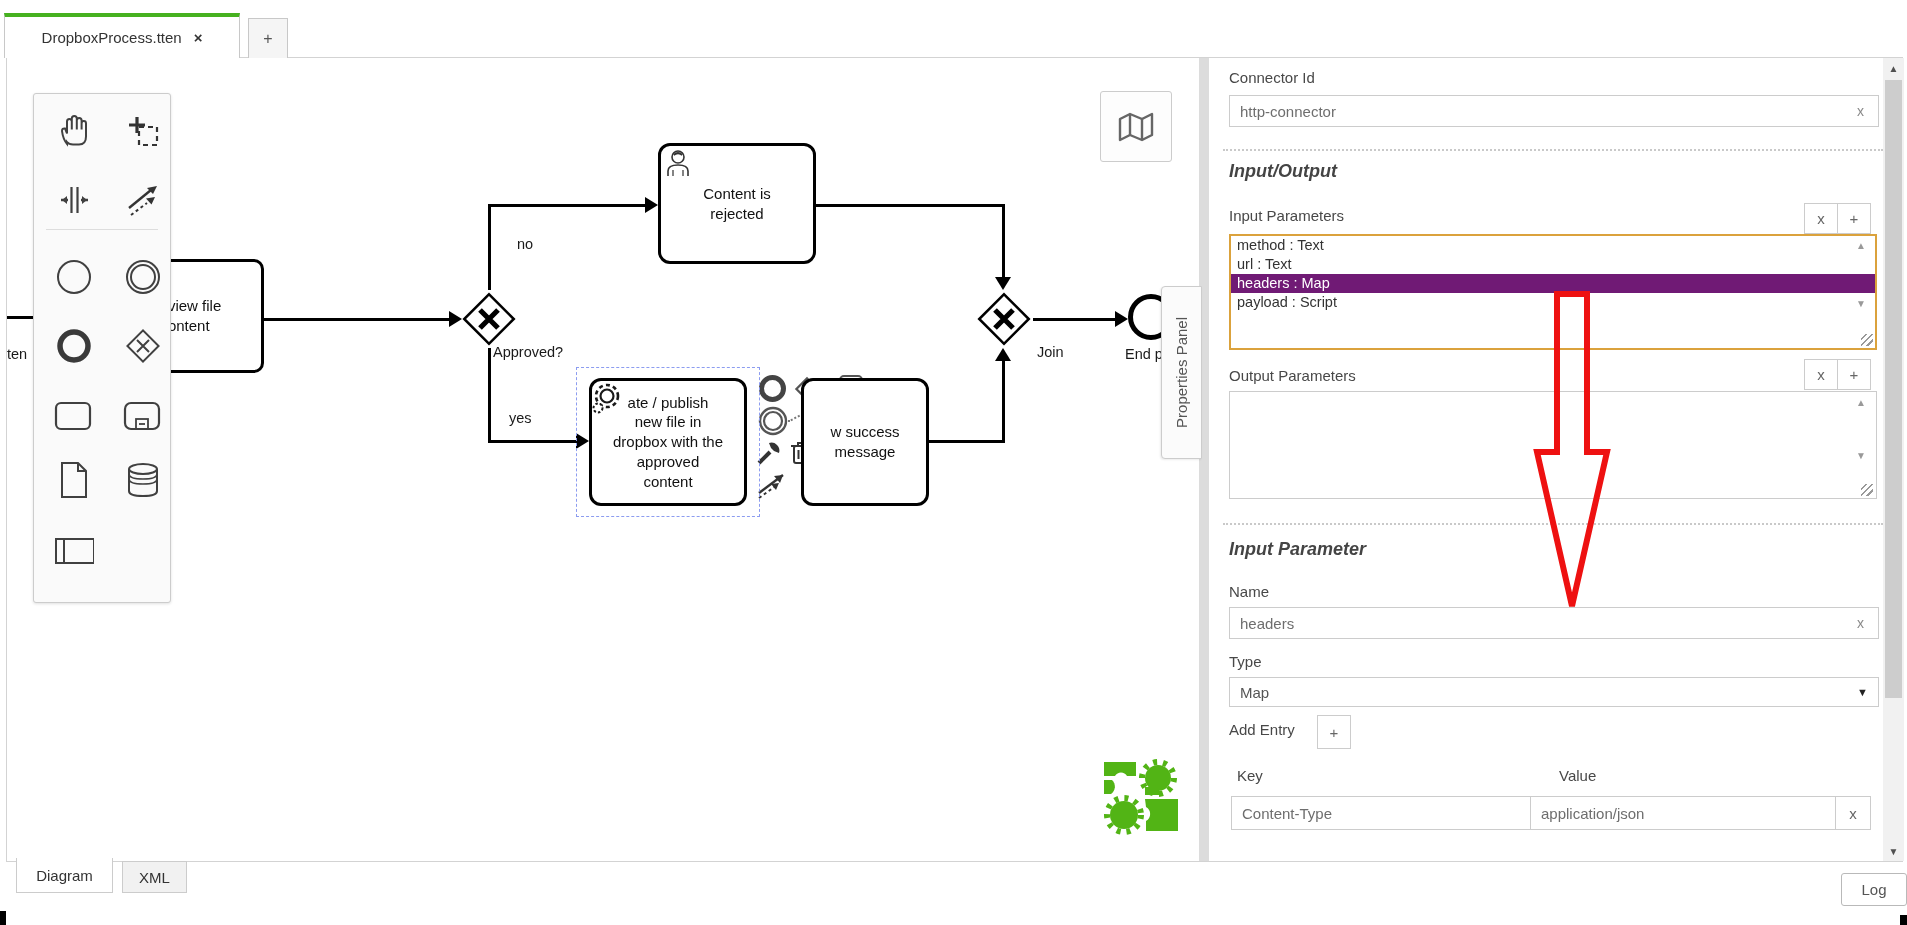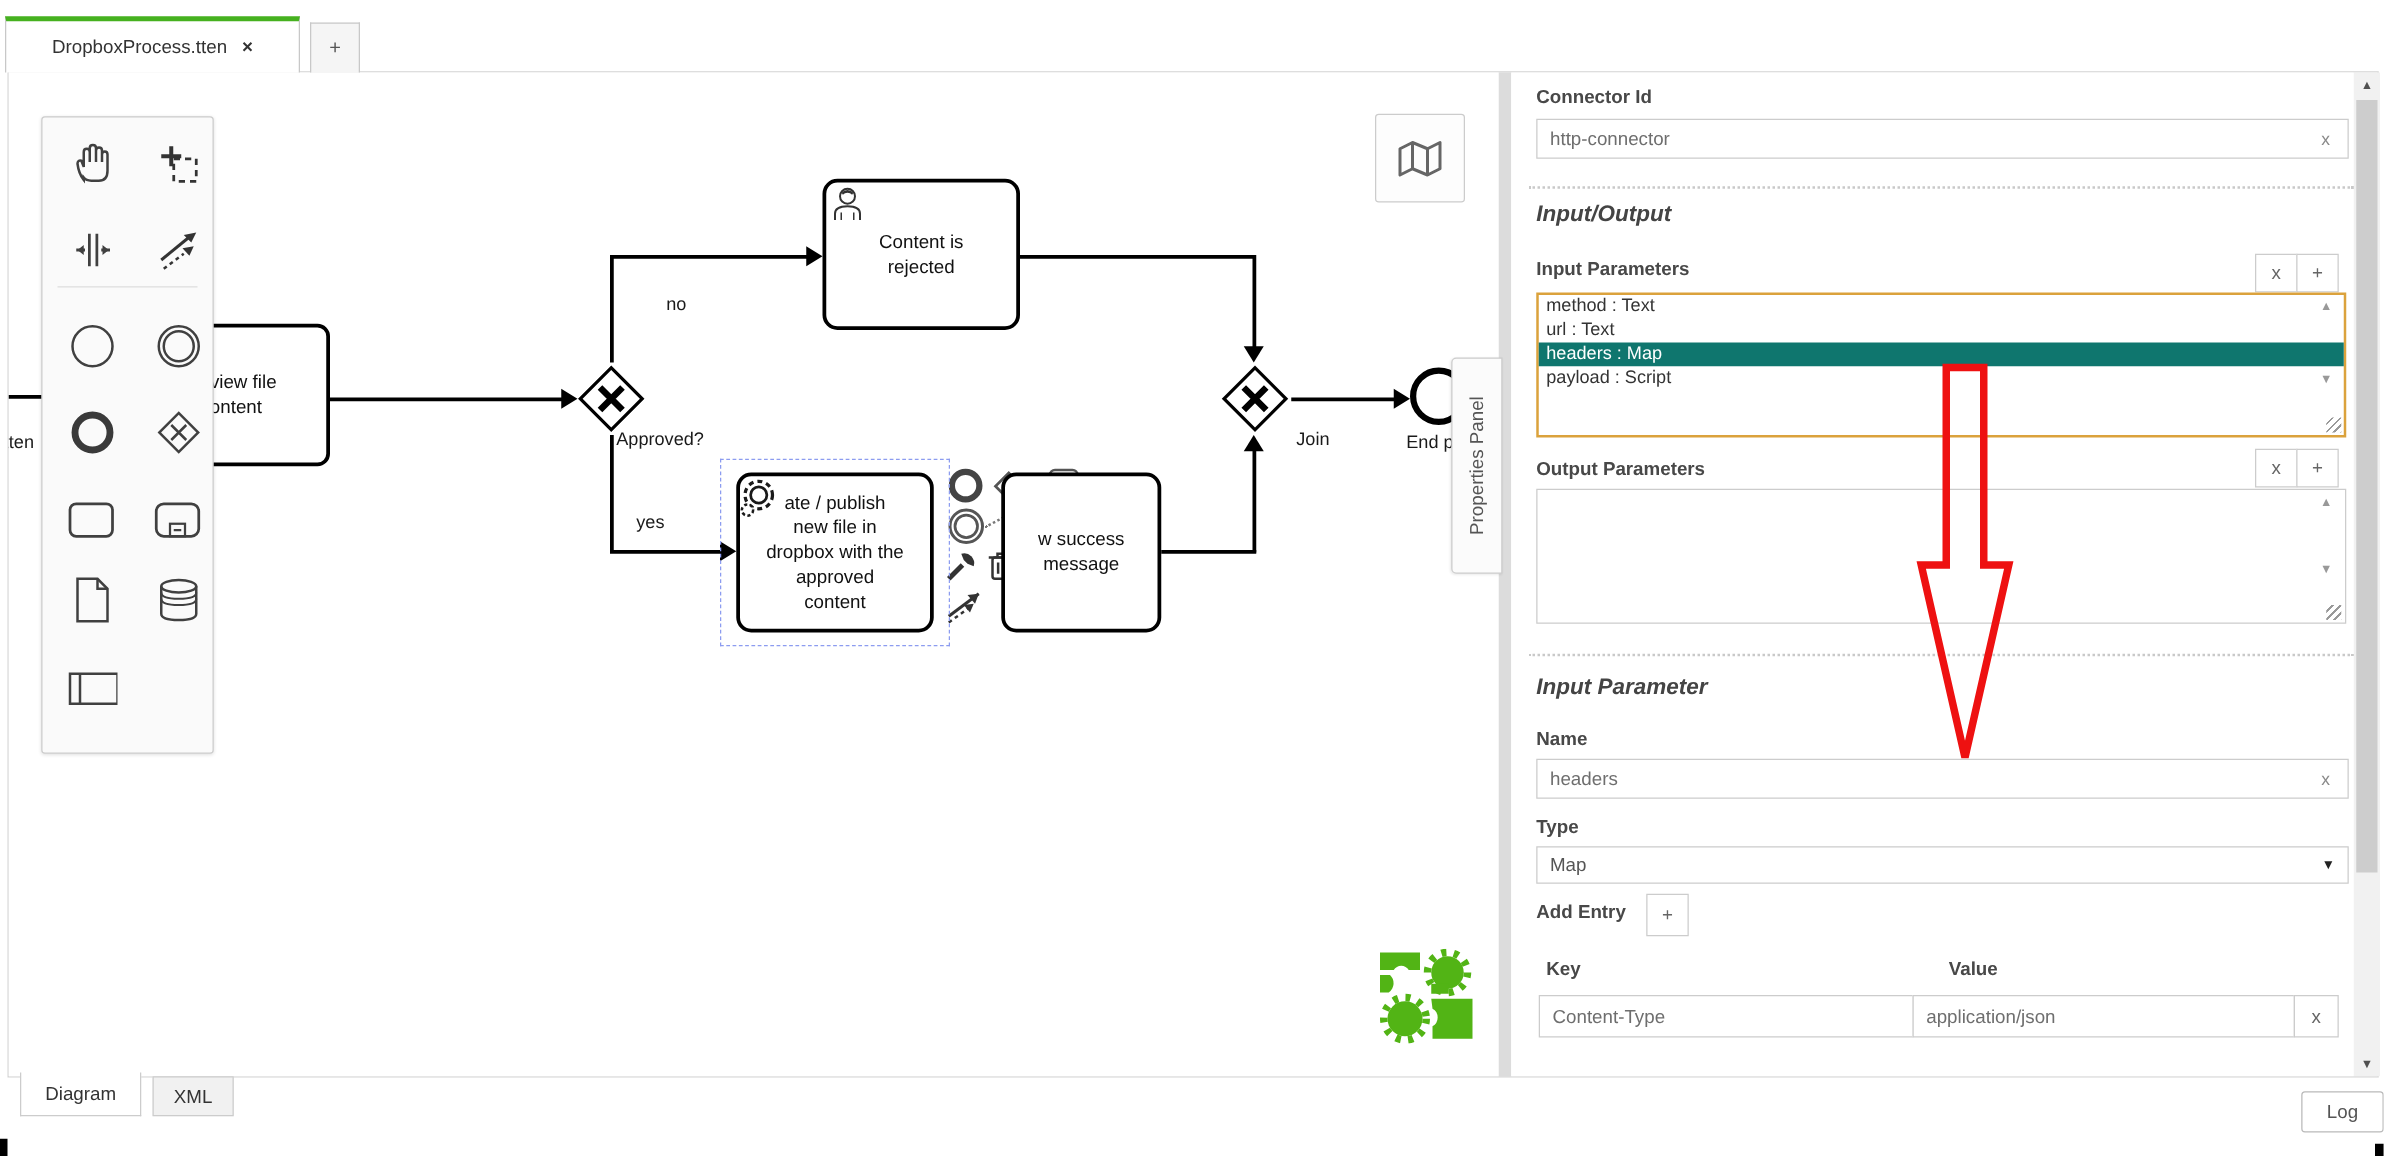--- a/index.html
+++ b/index.html
@@ -45,32 +45,32 @@
   .arr-u { position:absolute; width:0; height:0; border-bottom:13px solid #000;
     border-left:8px solid transparent; border-right:8px solid transparent; z-index:1; }
   .dlabel { position:absolute; font-size:14.5px; color:#1a1a1a; z-index:2; white-space:nowrap; }
   .endevent { position:absolute; width:46px; height:46px; border:5px solid #000;
     border-radius:50%; background:#fff; z-index:2; }
   .selrect { position:absolute; border:1.5px dashed #8c9cf0; z-index:3; }
   #ctxpad { z-index:12; }
   .ctx { position:absolute; cursor:pointer; }
 
   
-  .plabel { position:absolute; font-weight:bold; font-size:15px; color:#484848; }
+  .plabel { position:absolute; font-weight:normal; font-size:15px; color:#484848; }
   .pheading { position:absolute; font-weight:bold; font-style:italic; font-size:18px; color:#444; }
   .pinput { position:absolute; background:#fff; border:1px solid #ccc; color:#6e6e6e;
     font-size:15px; padding:0 30px 0 10px; font-family:"Liberation Sans",sans-serif; outline:none; }
   .clrx { position:absolute; color:#8a8a8a; font-size:14px; cursor:pointer; z-index:4; }
   .sqbtn { position:absolute; width:34px; height:31px; background:#fff; border:1px solid #ccc;
     display:flex; align-items:center; justify-content:center; font-size:15px; color:#666;
     cursor:pointer; }
   .dotsep { position:absolute; border-top:2px dotted #c9c9c9; }
   .listrow { height:19px; line-height:19px; padding-left:6px; font-size:14.5px; color:#333;
     white-space:nowrap; cursor:pointer; }
-  .listrow.sel { background:#0f766e; color:#fff; }
+  .listrow.sel { background:#701a75; color:#fff; }
   .scr-ar { position:absolute; font-size:10px; color:#999; cursor:pointer; }
   .grip { position:absolute; width:12px; height:12px;
     background:repeating-linear-gradient(135deg, transparent 0 3px, #999 3px 4.5px); cursor:nwse-resize; }
 
   
   #scrollbar { left:1876px; top:0; width:21px; height:803px; background:#f1f1f1; }
   .sb-ar { position:absolute; left:0; width:21px; height:20px; display:flex; align-items:center;
     justify-content:center; font-size:10px; color:#505050; cursor:pointer; }
   #sb-thumb { position:absolute; left:2px; top:22px; width:17px; height:618px; background:#cdcdcd;
     cursor:grab; }
@@ -134,21 +134,21 @@
         <rect x="13.5" y="13.5" width="35" height="35" transform="rotate(45 31 31)" fill="#fff" stroke="#000" stroke-width="2.6"></rect>
         <path d="M22 22 L40 40 M40 22 L22 40" stroke="#000" stroke-width="5.2"></path>
       </svg>
       <div class="dlabel" style="left:486px;top:286px">Approved?</div>
 
       <div>
         <div class="flow-seg" style="left:481px;top:146px;width:3px;height:86px"></div>
         <div class="flow-seg" style="left:481px;top:146px;width:159px;height:3px"></div>
         <div class="arr-r" style="left:638px;top:139px"></div>
       </div>
-      <div class="dlabel" style="left:526px;top:178px">no</div>
+      <div class="dlabel" style="left:510px;top:178px">no</div>
 
       <div class="task" style="left:651px;top:85px;width:158px;height:121px">
         <span>Content is
 rejected</span>
       </div>
       <svg class="abs" style="left:658px;top:90px;z-index:3" width="28" height="30">
         <circle cx="13" cy="9" r="6" fill="#fff" stroke="#333" stroke-width="1.6"></circle>
         <path d="M8.3 6.2 a6 6 0 0 1 9.4 0 l-1 1.6 a5 5 0 0 0 -7.4 0 z" fill="#333"></path>
         <path d="M3 28 v-5 q0-6 10-6 q10 0 10 6 v5" fill="#fff" stroke="#333" stroke-width="1.6"></path>
         <path d="M8 22 v6 M18 22 v6" stroke="#333" stroke-width="1.2"></path>

